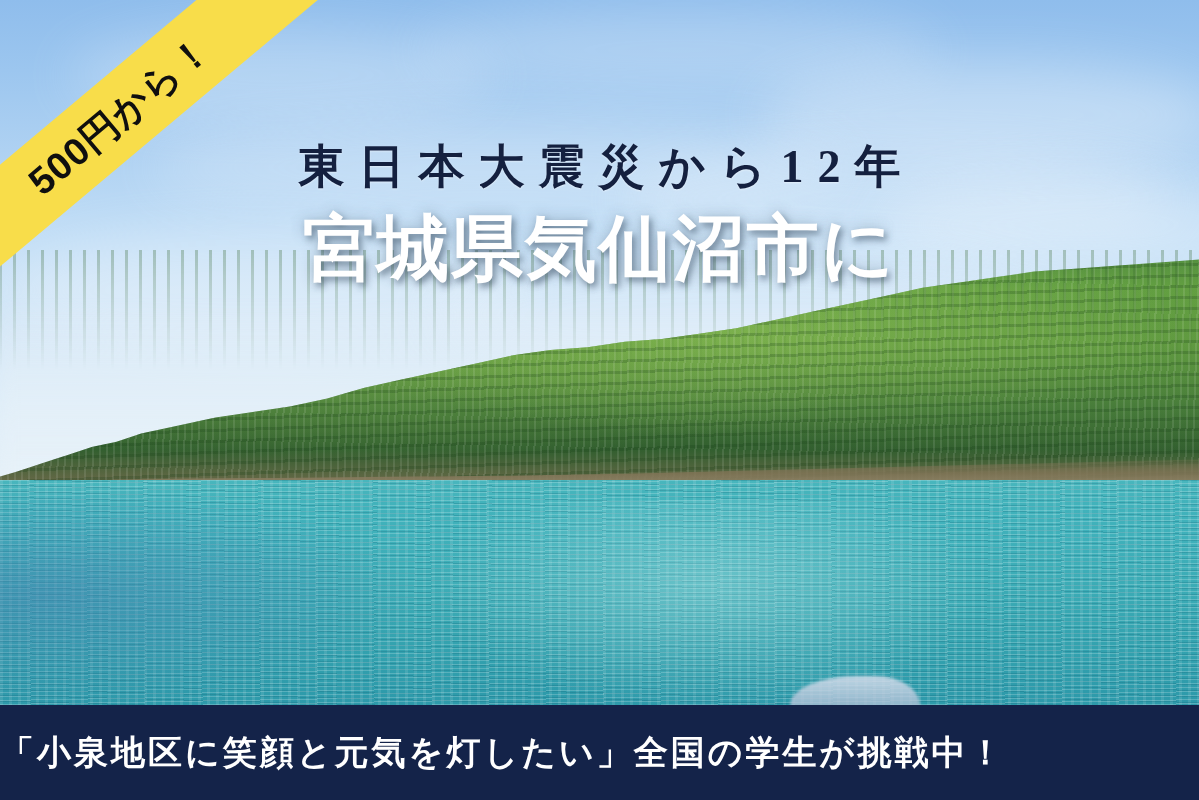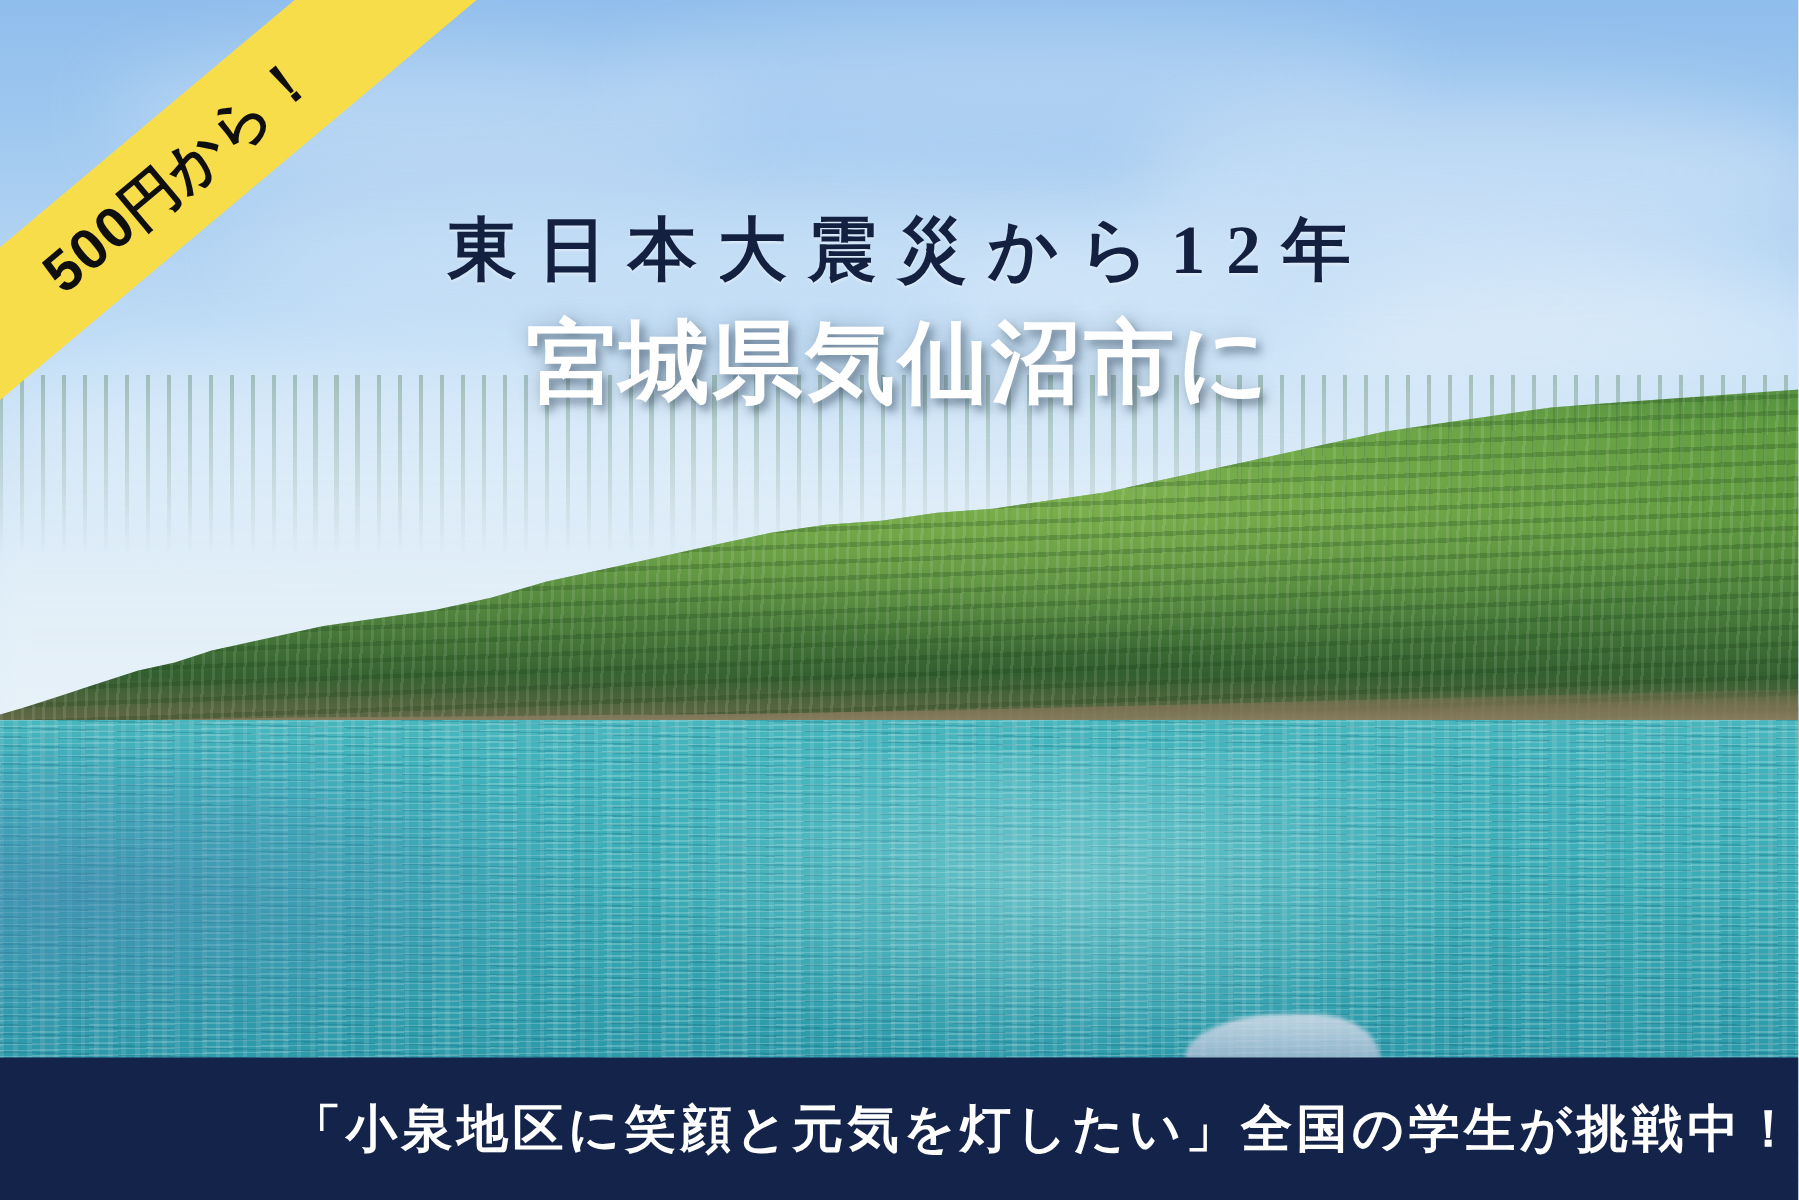--- a/index.html
+++ b/index.html
@@ -231,21 +231,21 @@
     color: #ffffff;
     font-family: "Liberation Sans", "DejaVu Sans", sans-serif;
     font-weight: bold;
     white-space: nowrap;
     text-shadow:
       3px 4px 6px rgba(40,60,80,.45),
       0 0 14px rgba(60,80,100,.30);
   }
   .line-2 {
     margin-top: 14px;
-    font-size: 60px;
+    font-size: 72px;
     letter-spacing: 2px;
     line-height: 1.0;
   }
   .line-3 {
     margin-top: 6px;
     font-size: 134px;
     letter-spacing: 0px;
     line-height: 1.0;
   }
   .line-4 {
@@ -258,21 +258,21 @@
   
   .banner {
     position: absolute;
     left: 0;
     bottom: 0;
     width: 1199px;
     height: 95px;
     background: #142349;
     display: flex;
     align-items: center;
-    justify-content: flex-end;
+    justify-content: flex-start;
   }
   .banner-text {
     color: #ffffff;
     font-family: "Liberation Sans", "DejaVu Sans", sans-serif;
     font-size: 34px;
     font-weight: bold;
     letter-spacing: 3px;
     white-space: nowrap;
   }
 </style>

